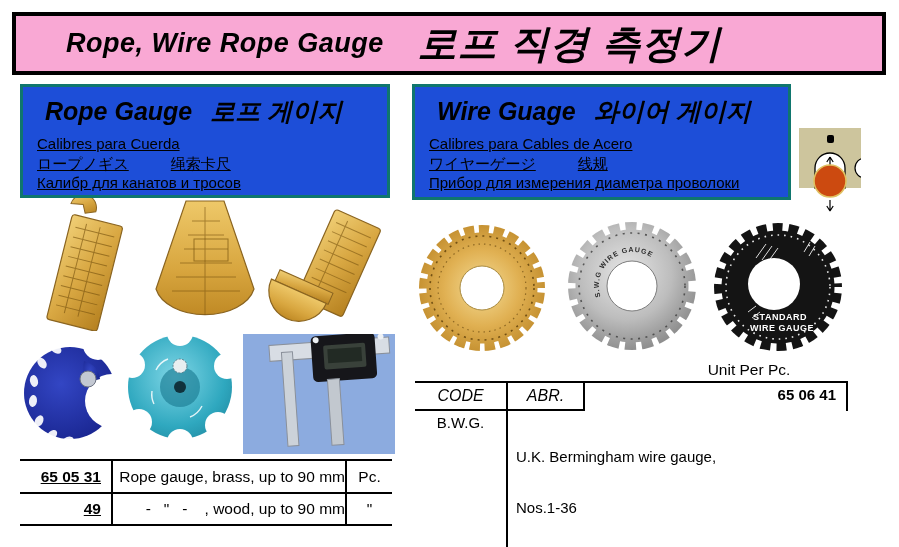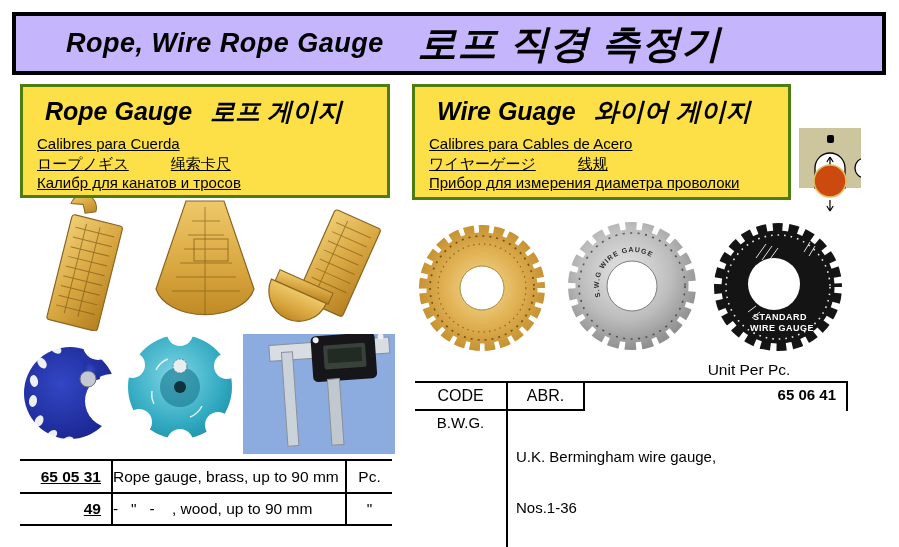--- a/index.html
+++ b/index.html
@@ -1,52 +1,52 @@
 <!DOCTYPE html>
 <html><head>
 <meta charset="utf-8">
 <style>
   html,body{margin:0;padding:0;background:#fff;}
   .page{position:relative;width:899px;height:547px;background:#fff;overflow:hidden;
         font-family:"Liberation Sans","DejaVu Sans",sans-serif;color:#000;}
 
   
   .banner{position:absolute;left:12px;top:12px;width:866px;height:55px;
-          background:#c4b5fd;border:4px solid #000;display:flex;align-items:center;text-align:right;}
+          background:#f9a8d4;border:4px solid #000;display:flex;align-items:center;text-align:right;}
   .banner .t-en{font-size:27px;font-weight:bold;font-style:italic;margin-left:50px;letter-spacing:.5px;}
   .banner .t-ko{font-size:39px;font-weight:bold;font-style:italic;margin-left:34px;letter-spacing:1px;}
 
   
-  .panel{position:absolute;background:#fde047;border:3px solid #4d7c0f;padding:6px 12px 4px 14px;box-sizing:border-box;}
+  .panel{position:absolute;background:#1d4ed8;border:3px solid #0f766e;padding:6px 12px 4px 14px;box-sizing:border-box;}
   .panel-left{left:20px;top:84px;width:370px;height:114px;}
   .panel-right{left:412px;top:84px;width:379px;height:116px;}
   .panel .p-title{font-size:25px;font-weight:bold;font-style:italic;margin:2px 0 6px 8px;white-space:nowrap;}
   .panel .p-title .ko{margin-left:18px;}
   .panel .p-line{font-size:15px;line-height:19.5px;white-space:nowrap;text-decoration:underline;}
   .panel .gapz{display:inline-block;width:42px;}
 
   
   .ltable{position:absolute;left:20px;top:459px;width:372px;display:grid;
           grid-template-columns:93px 234px 1fr;
           border-top:2px solid #000;border-bottom:2px solid #000;font-size:15.5px;}
   .lt-c1{border-right:2px solid #000;text-align:right;padding-right:10px;font-weight:bold;text-decoration:underline;}
-  .lt-c2{border-right:2px solid #000;text-align:left;white-space:pre;}
+  .lt-c2{border-right:2px solid #000;text-align:right;white-space:pre;}
   .lt-c3{text-align:center;}
   .lt-r1{height:31px;border-bottom:2px solid #000;line-height:31px;}
   .lt-r2{height:30px;line-height:30px;}
 
   .unit-note{position:absolute;left:650px;top:361px;width:198px;text-align:center;font-size:15.5px;}
 
   .rtable{position:absolute;left:415px;top:381px;width:433px;display:grid;
           grid-template-columns:93px 77px 1fr;
           border-top:2px solid #000;border-bottom:2px solid #000;font-size:15px;}
   .rt-b1{border-right:2px solid #000;}
   .rt-b2{border-right:2px solid #000;}
   .rt-h{height:26px;border-bottom:2px solid #000;display:flex;align-items:center;justify-content:center;
-        font-size:16px;}
+        font-size:16px;font-style:italic;}
   .rt-code{text-align:right;padding-right:10px;font-weight:bold;line-height:17px;padding-top:3px;}
   .rt-abr{text-align:center;line-height:17px;padding-top:3px;}
   .rt-desc{padding-left:8px;line-height:17px;padding-top:3px;white-space:pre;}
   .rt-desc span{display:block;}
 
   .imgbox{position:absolute;}
 </style>
 </head>
 <body>
 

